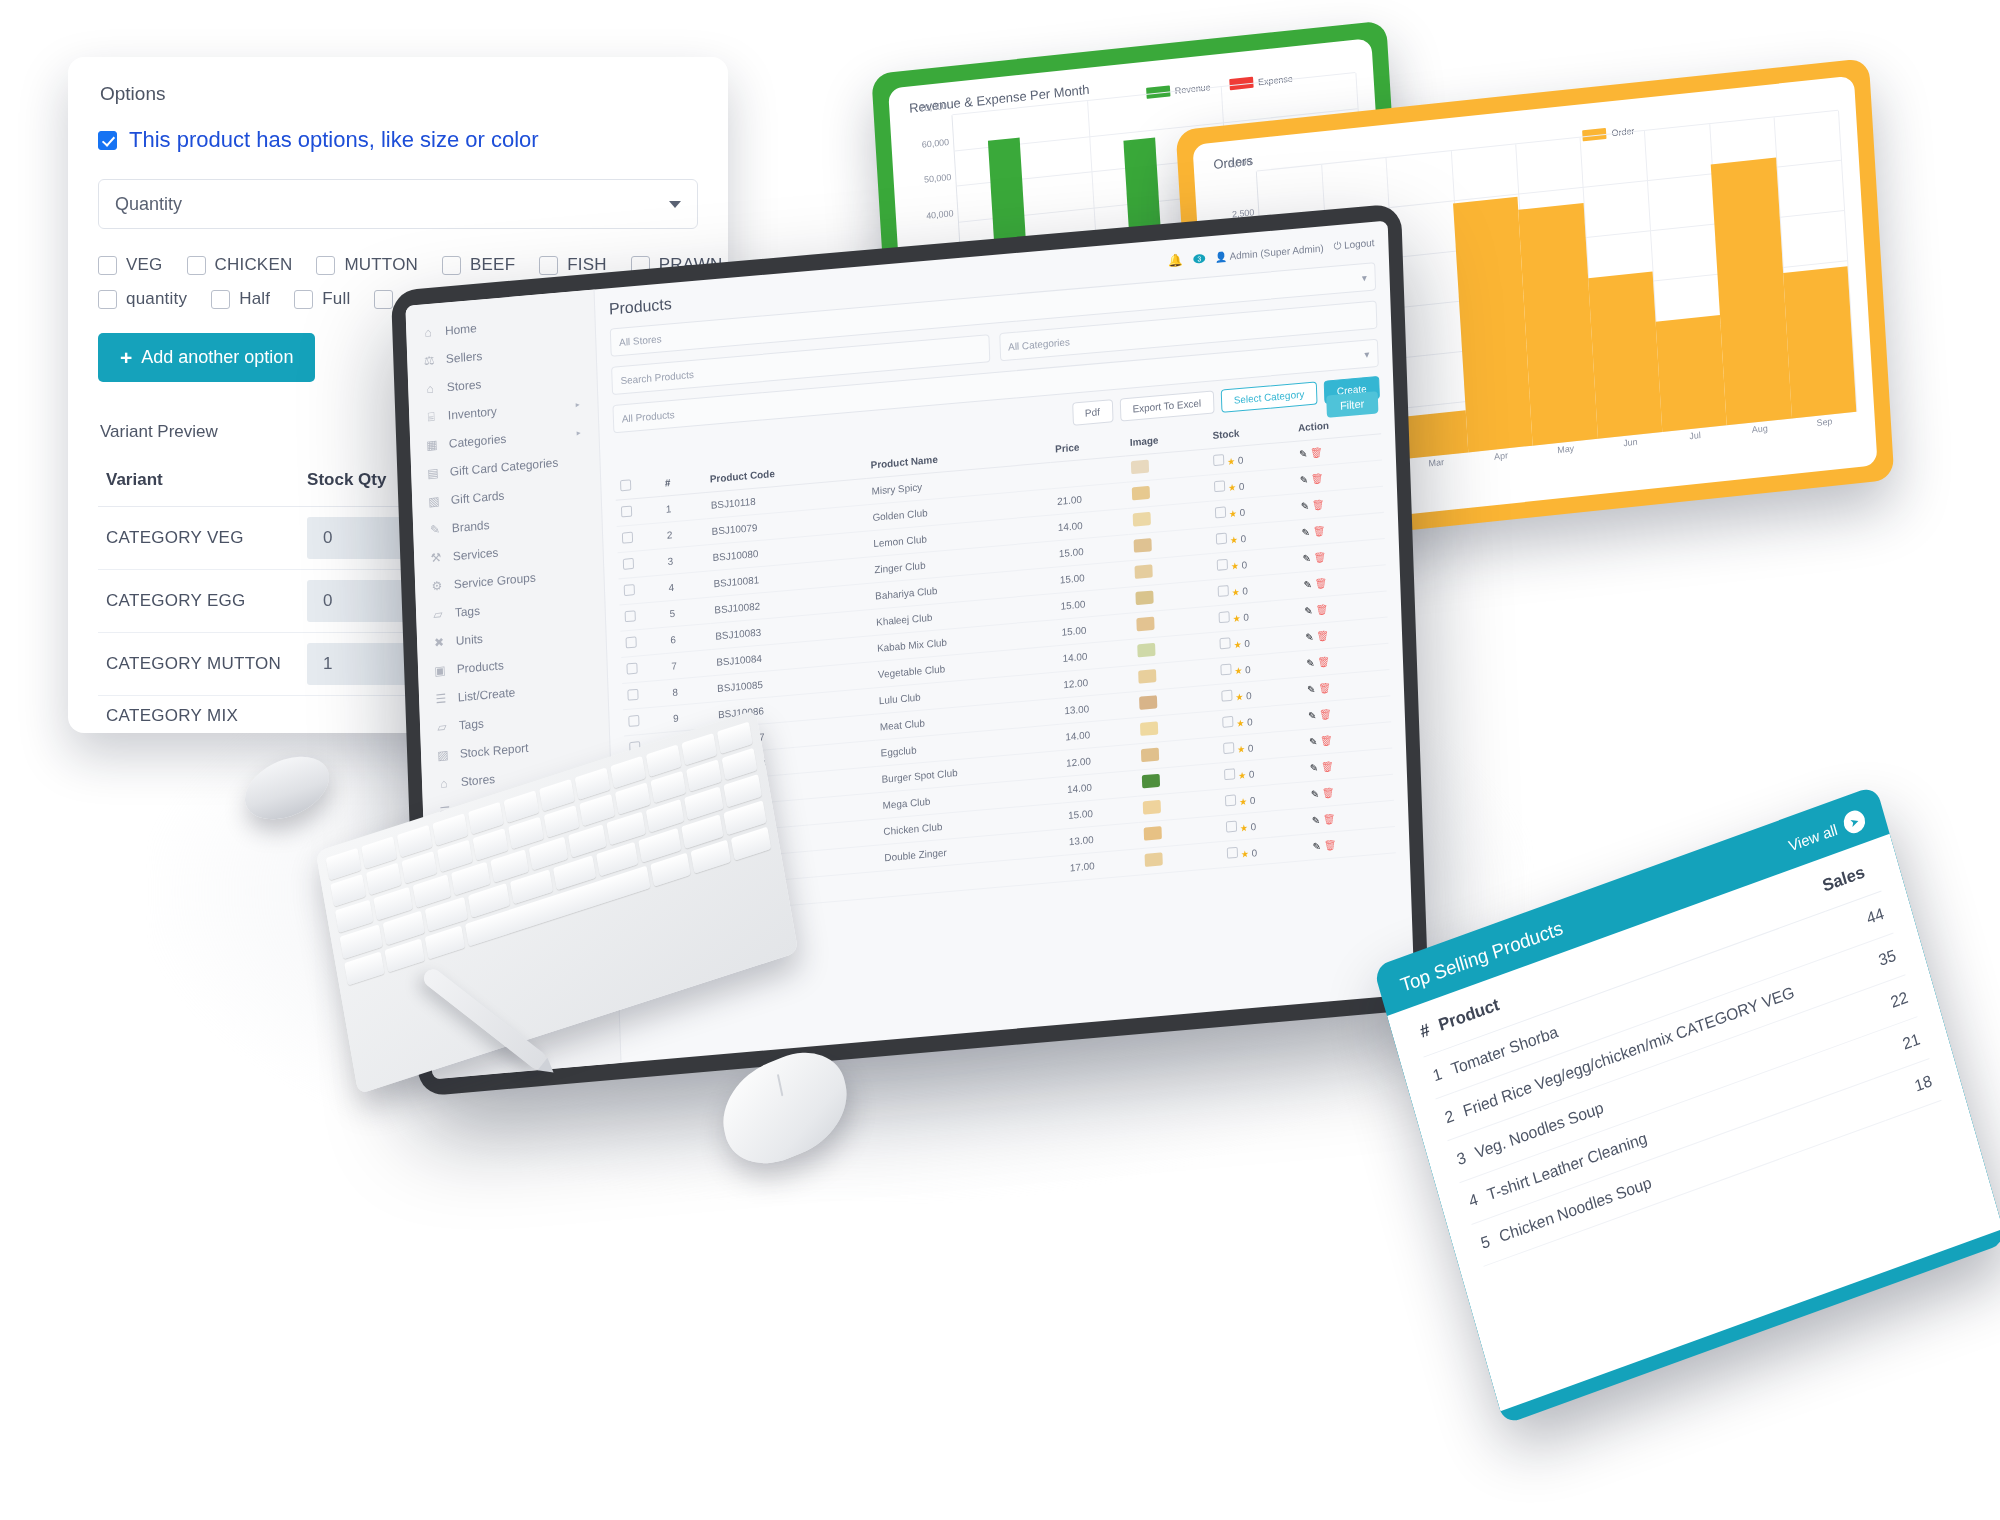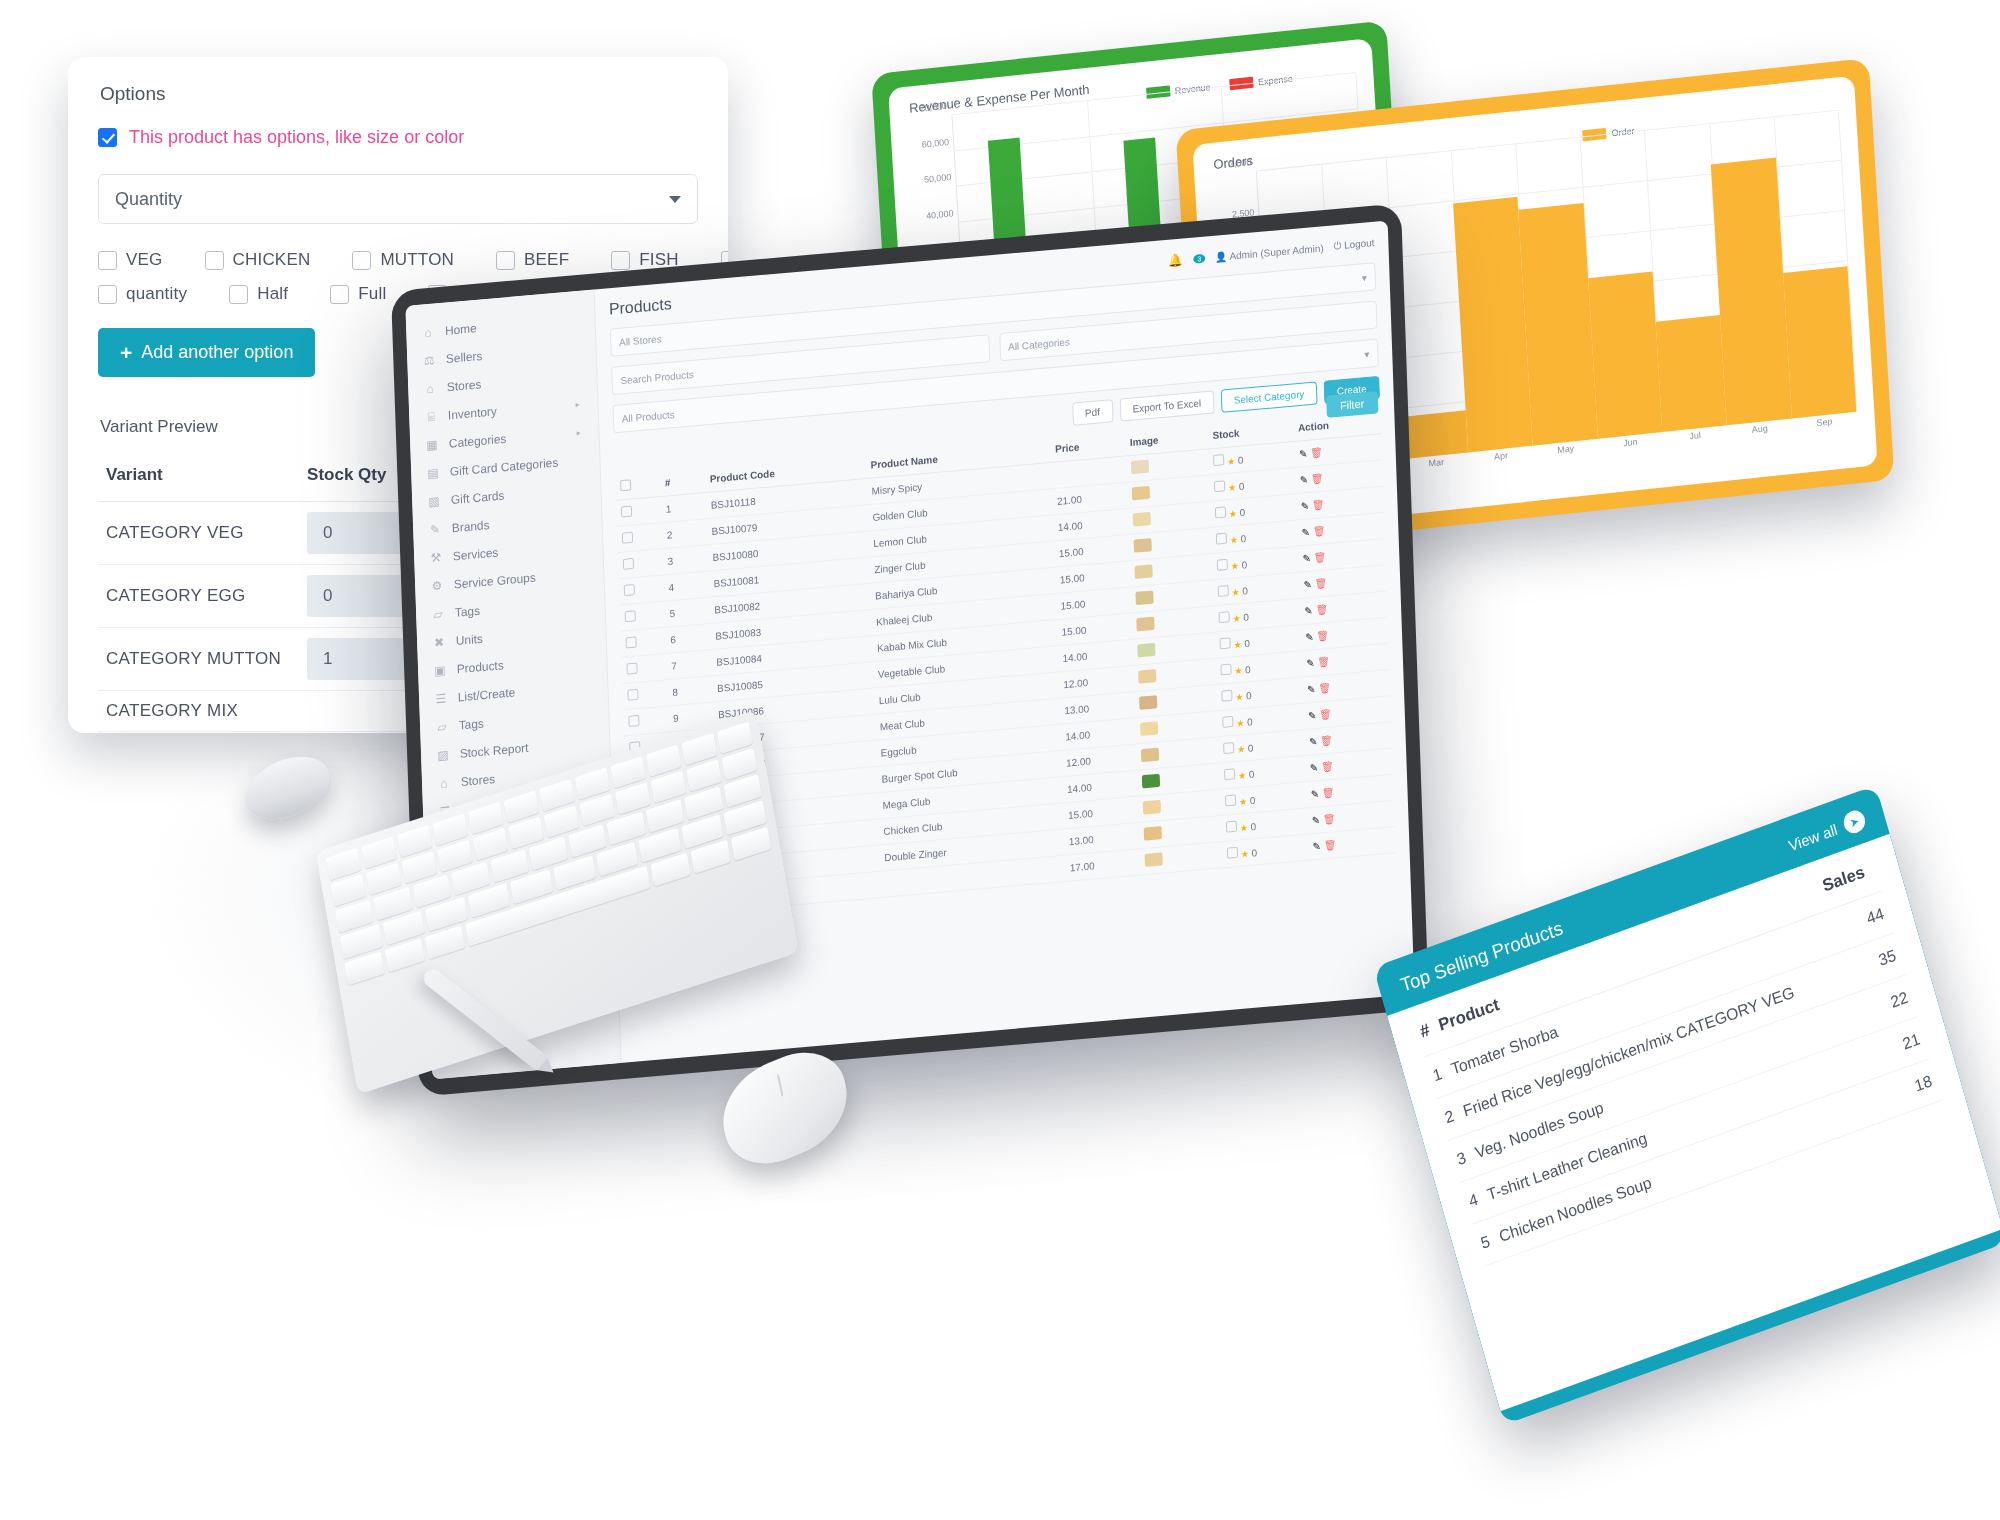--- a/index.html
+++ b/index.html
@@ -15,28 +15,28 @@
   #options-card{position:absolute;left:68px;top:57px;width:660px;height:676px;
     border-radius:16px;background:#fff;box-shadow:0 22px 50px rgba(20,28,50,.22);
     padding:26px 30px 0 30px;box-sizing:border-box;overflow:hidden;}
   .opt-title{font-size:19px;color:#4c5464;margin:0 0 22px 2px;}
   .chk-row{display:flex;align-items:center;gap:12px;margin-bottom:26px;}
   .cbx{width:19px;height:19px;border:1.5px solid #b9bfcb;border-radius:3px;background:#fff;
        box-sizing:border-box;flex:0 0 auto;position:relative;}
   .cbx.on{background:#1673f3;border-color:#1673f3;}
   .cbx.on:after{content:"";position:absolute;left:6px;top:2px;width:5px;height:10px;
        border:solid #fff;border-width:0 2.2px 2.2px 0;transform:rotate(42deg);}
-  .chk-label{font-size:18px;color:#ec4899;}
+  .chk-label{font-size:22px;color:#1d4ed8;}
   .opt-sub{font-size:18px;font-weight:bold;color:#3e4657;margin:0 0 12px 2px;}
   .select-box{height:48px;border:1px solid #dfe3ea;border-radius:6px;background:#fff;
     display:flex;align-items:center;padding:0 16px;font-size:18px;color:#5a6273;
     justify-content:space-between;margin-bottom:26px;}
   .caret{width:0;height:0;border-left:6px solid transparent;border-right:6px solid transparent;
     border-top:7px solid #5a6273;}
-  .tag-line{display:flex;align-items:center;gap:28px;margin-bottom:14px;flex-wrap:nowrap;}
+  .tag-line{display:flex;align-items:center;gap:10px;margin-bottom:14px;flex-wrap:nowrap;}
   .tag{display:flex;align-items:center;gap:9px;margin-right:14px;}
   .tag span{font-size:17px;color:#4e5667;letter-spacing:.2px;}
   .btn-add{display:inline-flex;align-items:center;gap:9px;background:#15a2bb;color:#fff;
     border:none;border-radius:5px;padding:14px 22px;font-size:18px;margin-top:10px;cursor:pointer;}
   .plus{font-size:21px;line-height:1;font-weight:bold;}
   .vp-title{font-size:17px;color:#4e5667;margin:40px 0 12px 2px;}
   table.vtab{width:100%;border-collapse:collapse;}
   table.vtab th{text-align:left;font-size:17px;font-weight:bold;color:#3c4354;
     padding:16px 8px;border-bottom:1px solid #e7eaf0;}
   table.vtab td{padding:10px 8px;border-bottom:1px solid #eceff4;font-size:17px;color:#4a5264;}

